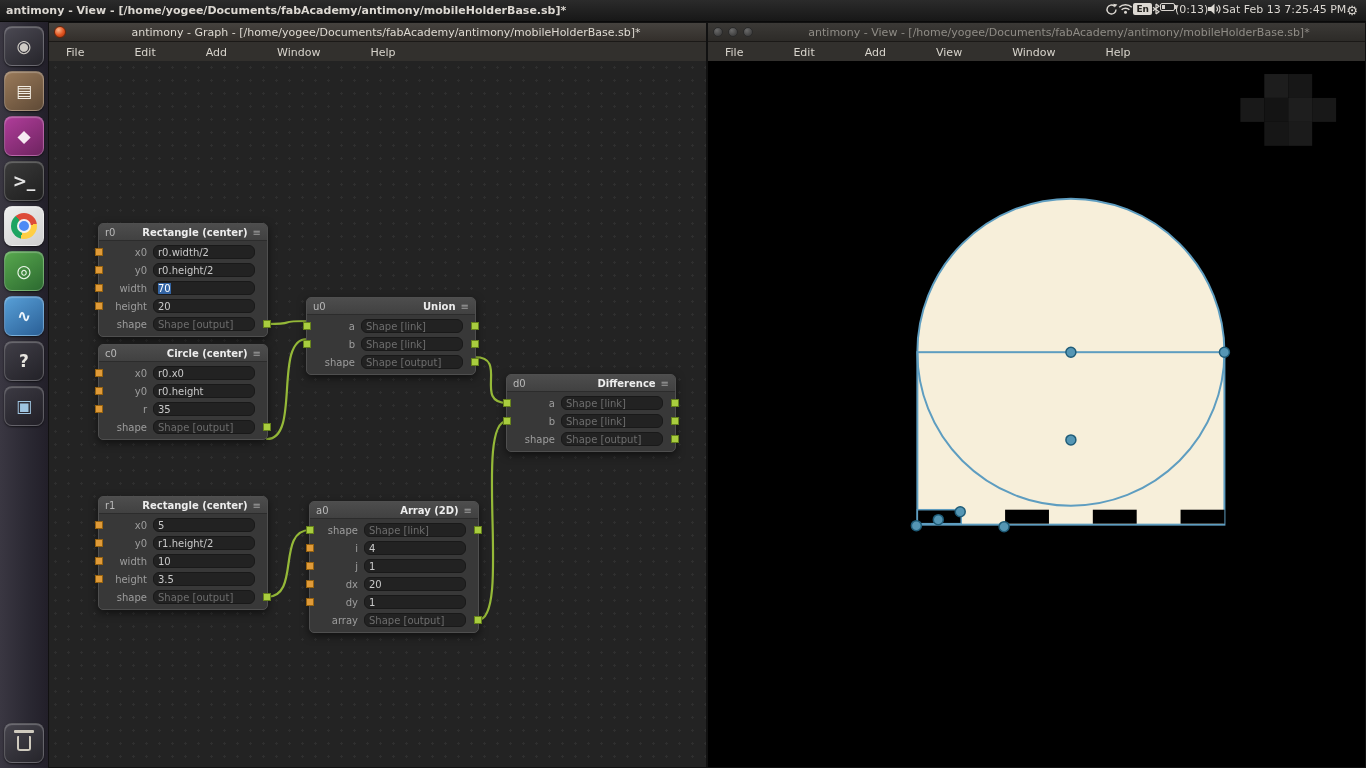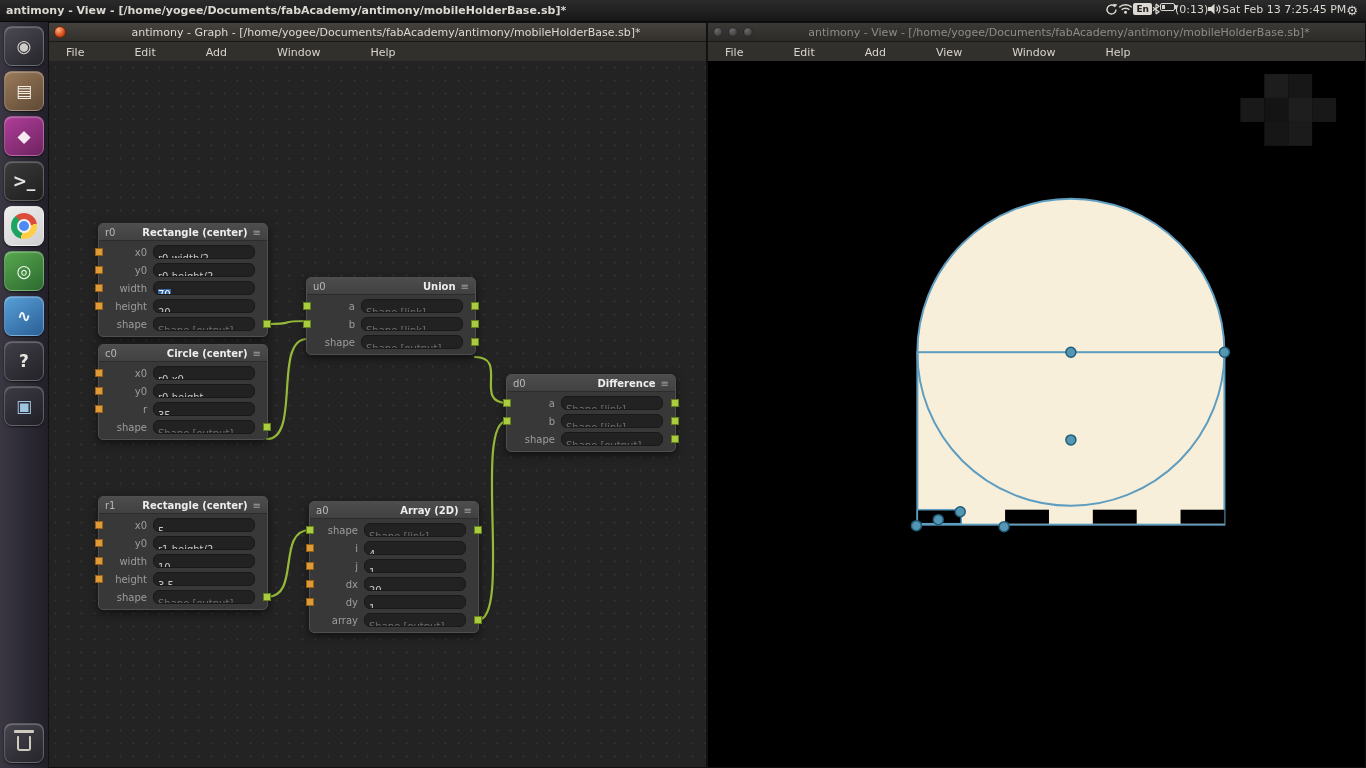--- a/index.html
+++ b/index.html
@@ -43,21 +43,21 @@
 .wire{stroke:#9cc23a;stroke-width:2.2;fill:none;stroke-linecap:round;opacity:.95;}
 
 .node{position:absolute;width:168px;background:#383838;border:1px solid #4f4f4f;border-radius:5px;box-shadow:0 3px 8px rgba(0,0,0,.55);font-size:10px;z-index:2;}
 .node-header{height:17px;display:flex;align-items:center;background:linear-gradient(#4d4d4d,#414141);border-bottom:1px solid #2c2c2c;border-radius:4px 4px 0 0;padding:0 6px;box-sizing:border-box;}
 .node-id{color:#b8b8b8;}
 .node-type{margin-left:auto;color:#ededed;font-weight:bold;}
 .node-menu{color:#9d9d9d;margin-left:5px;}
 .node-body{padding:2px 0 3px;}
 .node-row{position:relative;height:18px;display:flex;align-items:center;padding:0 12px 0 6px;}
 .row-label{width:42px;text-align:right;color:#9d9d9d;padding-right:6px;flex:none;white-space:nowrap;}
-.row-field{flex:1;height:14px;background:#222;border:1px solid #191919;border-radius:6px;color:#c9c9c9;padding:6px 4px;line-height:13px;overflow:hidden;white-space:nowrap;box-sizing:border-box;}
+.row-field{flex:1;height:14px;background:#222;border:1px solid #191919;border-radius:6px;color:#c9c9c9;padding:0 4px;line-height:13px;overflow:hidden;white-space:nowrap;box-sizing:border-box;}
 .row-field.ghost{color:#6d6d6d;}
 .sel{background:#3465a4;color:#fff;}
 .port{position:absolute;width:8px;height:8px;top:5px;box-sizing:border-box;}
 .port.in{left:-4px;}
 .port.out{right:-4px;}
 .port.float{background:#e09b39;border:1px solid #96620f;}
 .port.shape{background:#a9cd3f;border:1px solid #66821b;}
 </style>
 </head>
 <body>
@@ -211,21 +211,21 @@
               <span class="row-label">r</span>
               <span class="row-field">35</span>
             </div>
             <div class="node-row">
               <span class="row-label">shape</span>
               <span class="row-field ghost">Shape [output]</span>
               <span class="port out shape"></span>
             </div>
           </div>
         </div>
-        <div class="node" style="left: 257px; top: 216px;">
+        <div class="node" style="left: 257px; top: 236px;">
           <div class="node-header">
             <span class="node-id">u0</span>
             <span class="node-type">Union</span>
             <span class="node-menu">≡</span>
           </div>
           <div class="node-body">
             <div class="node-row">
               <span class="port in shape"></span>
               <span class="row-label">a</span>
               <span class="row-field ghost">Shape [link]</span>

